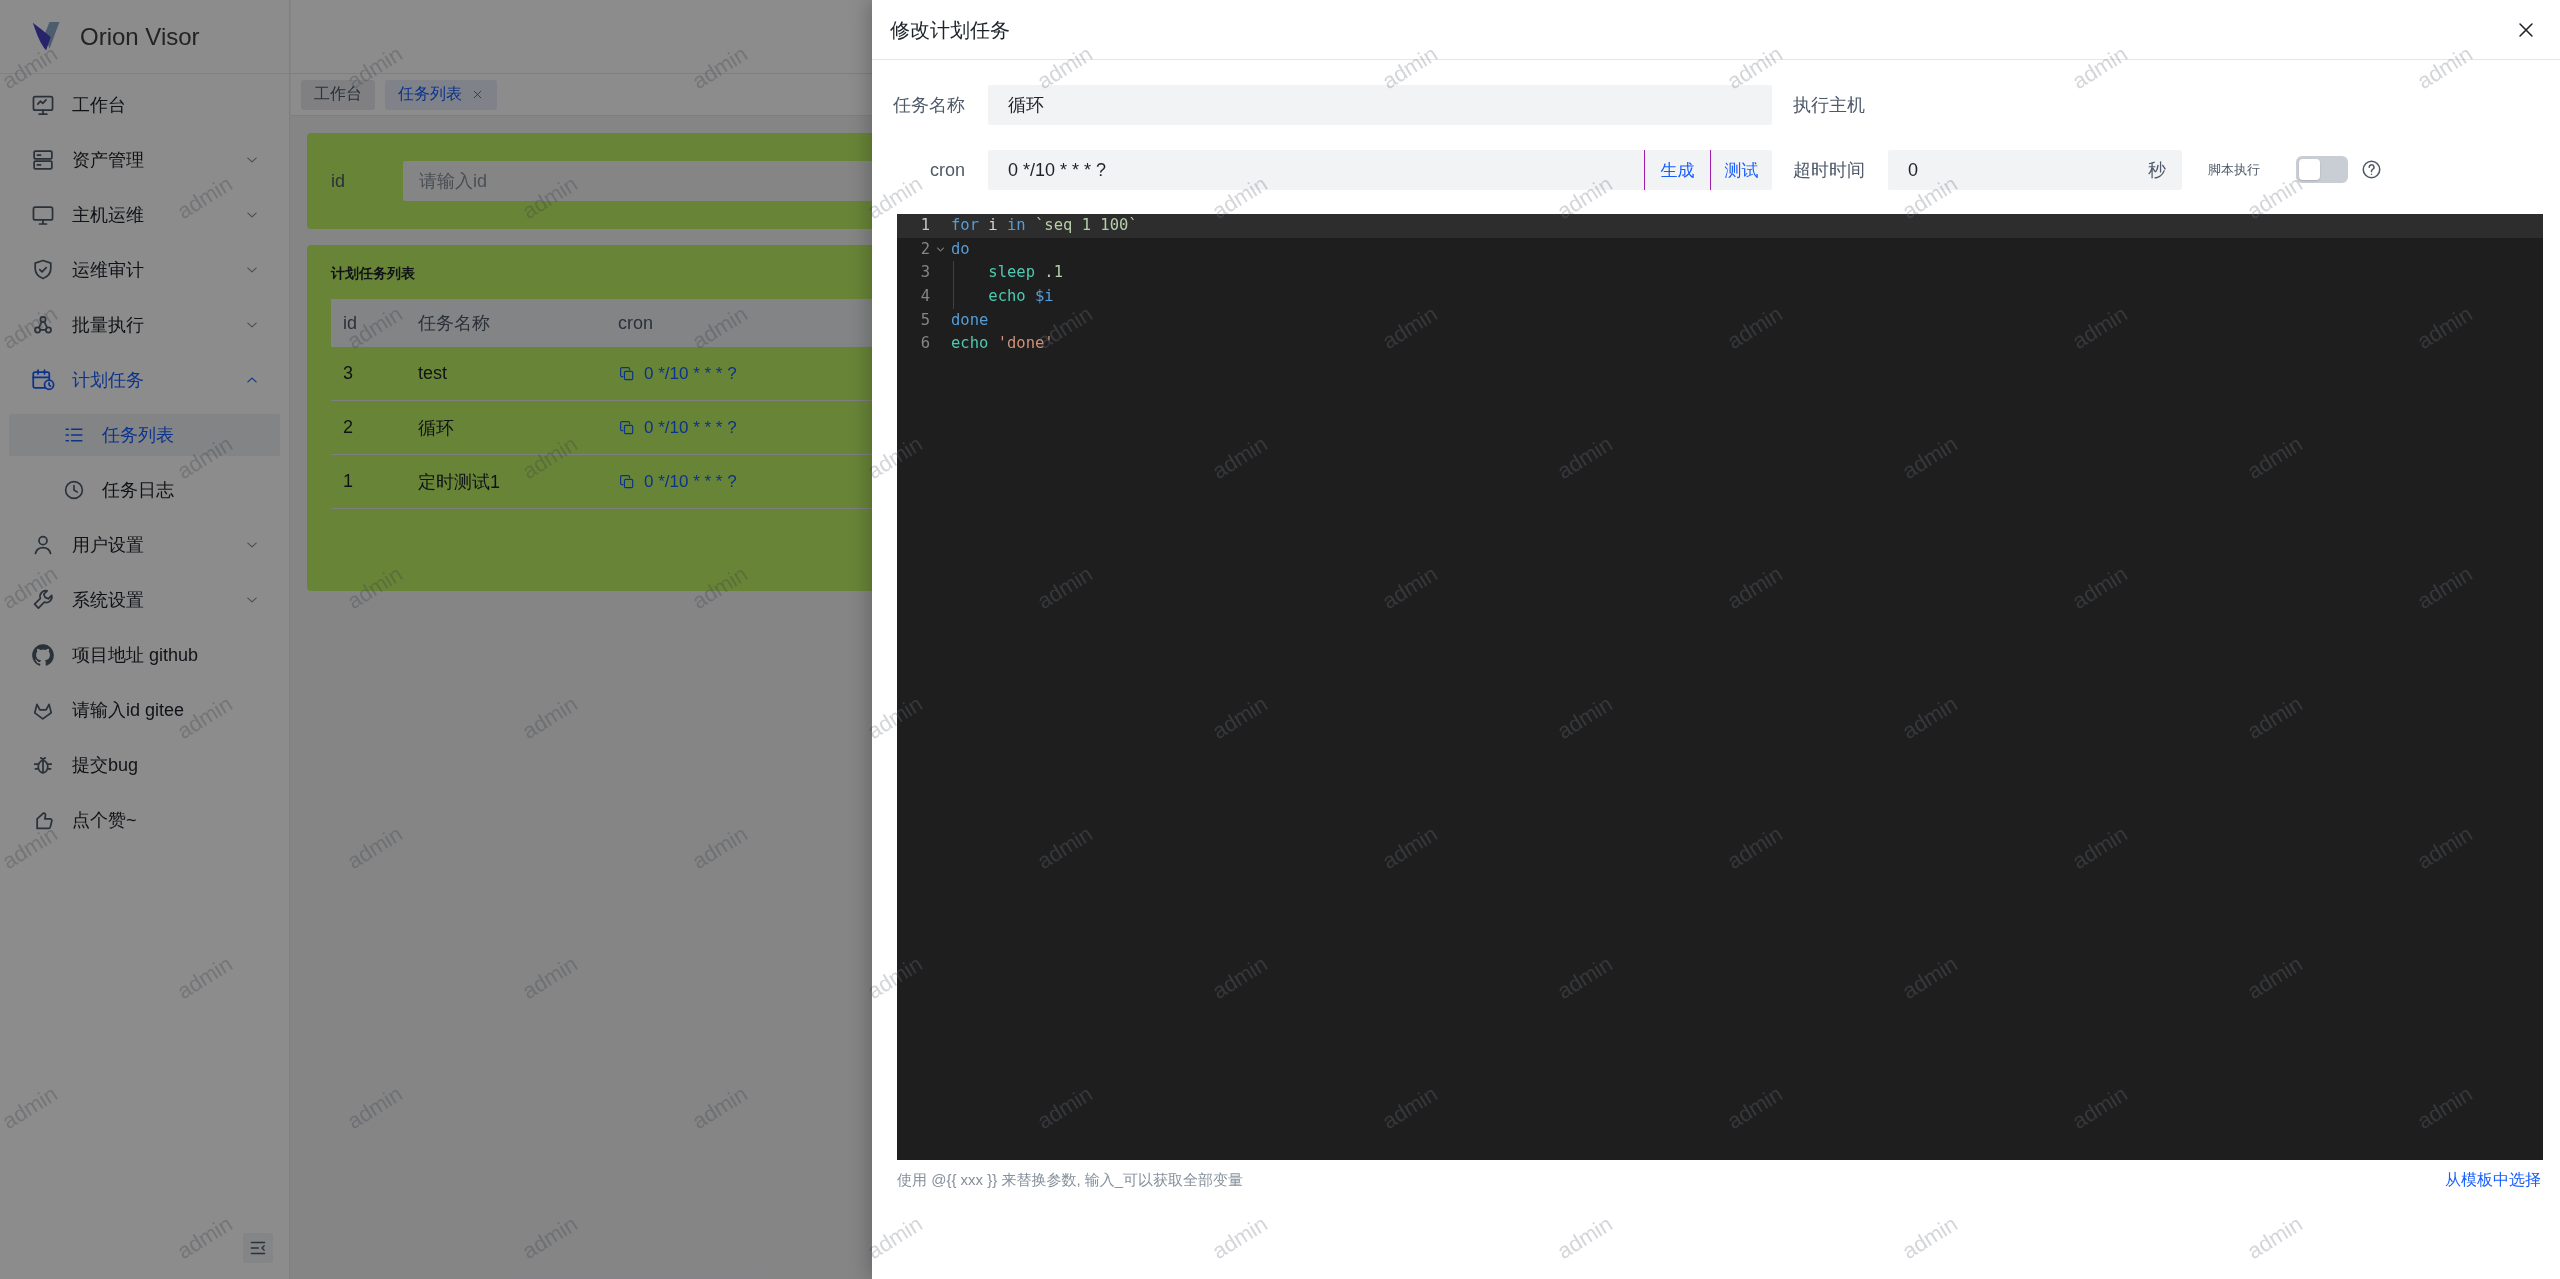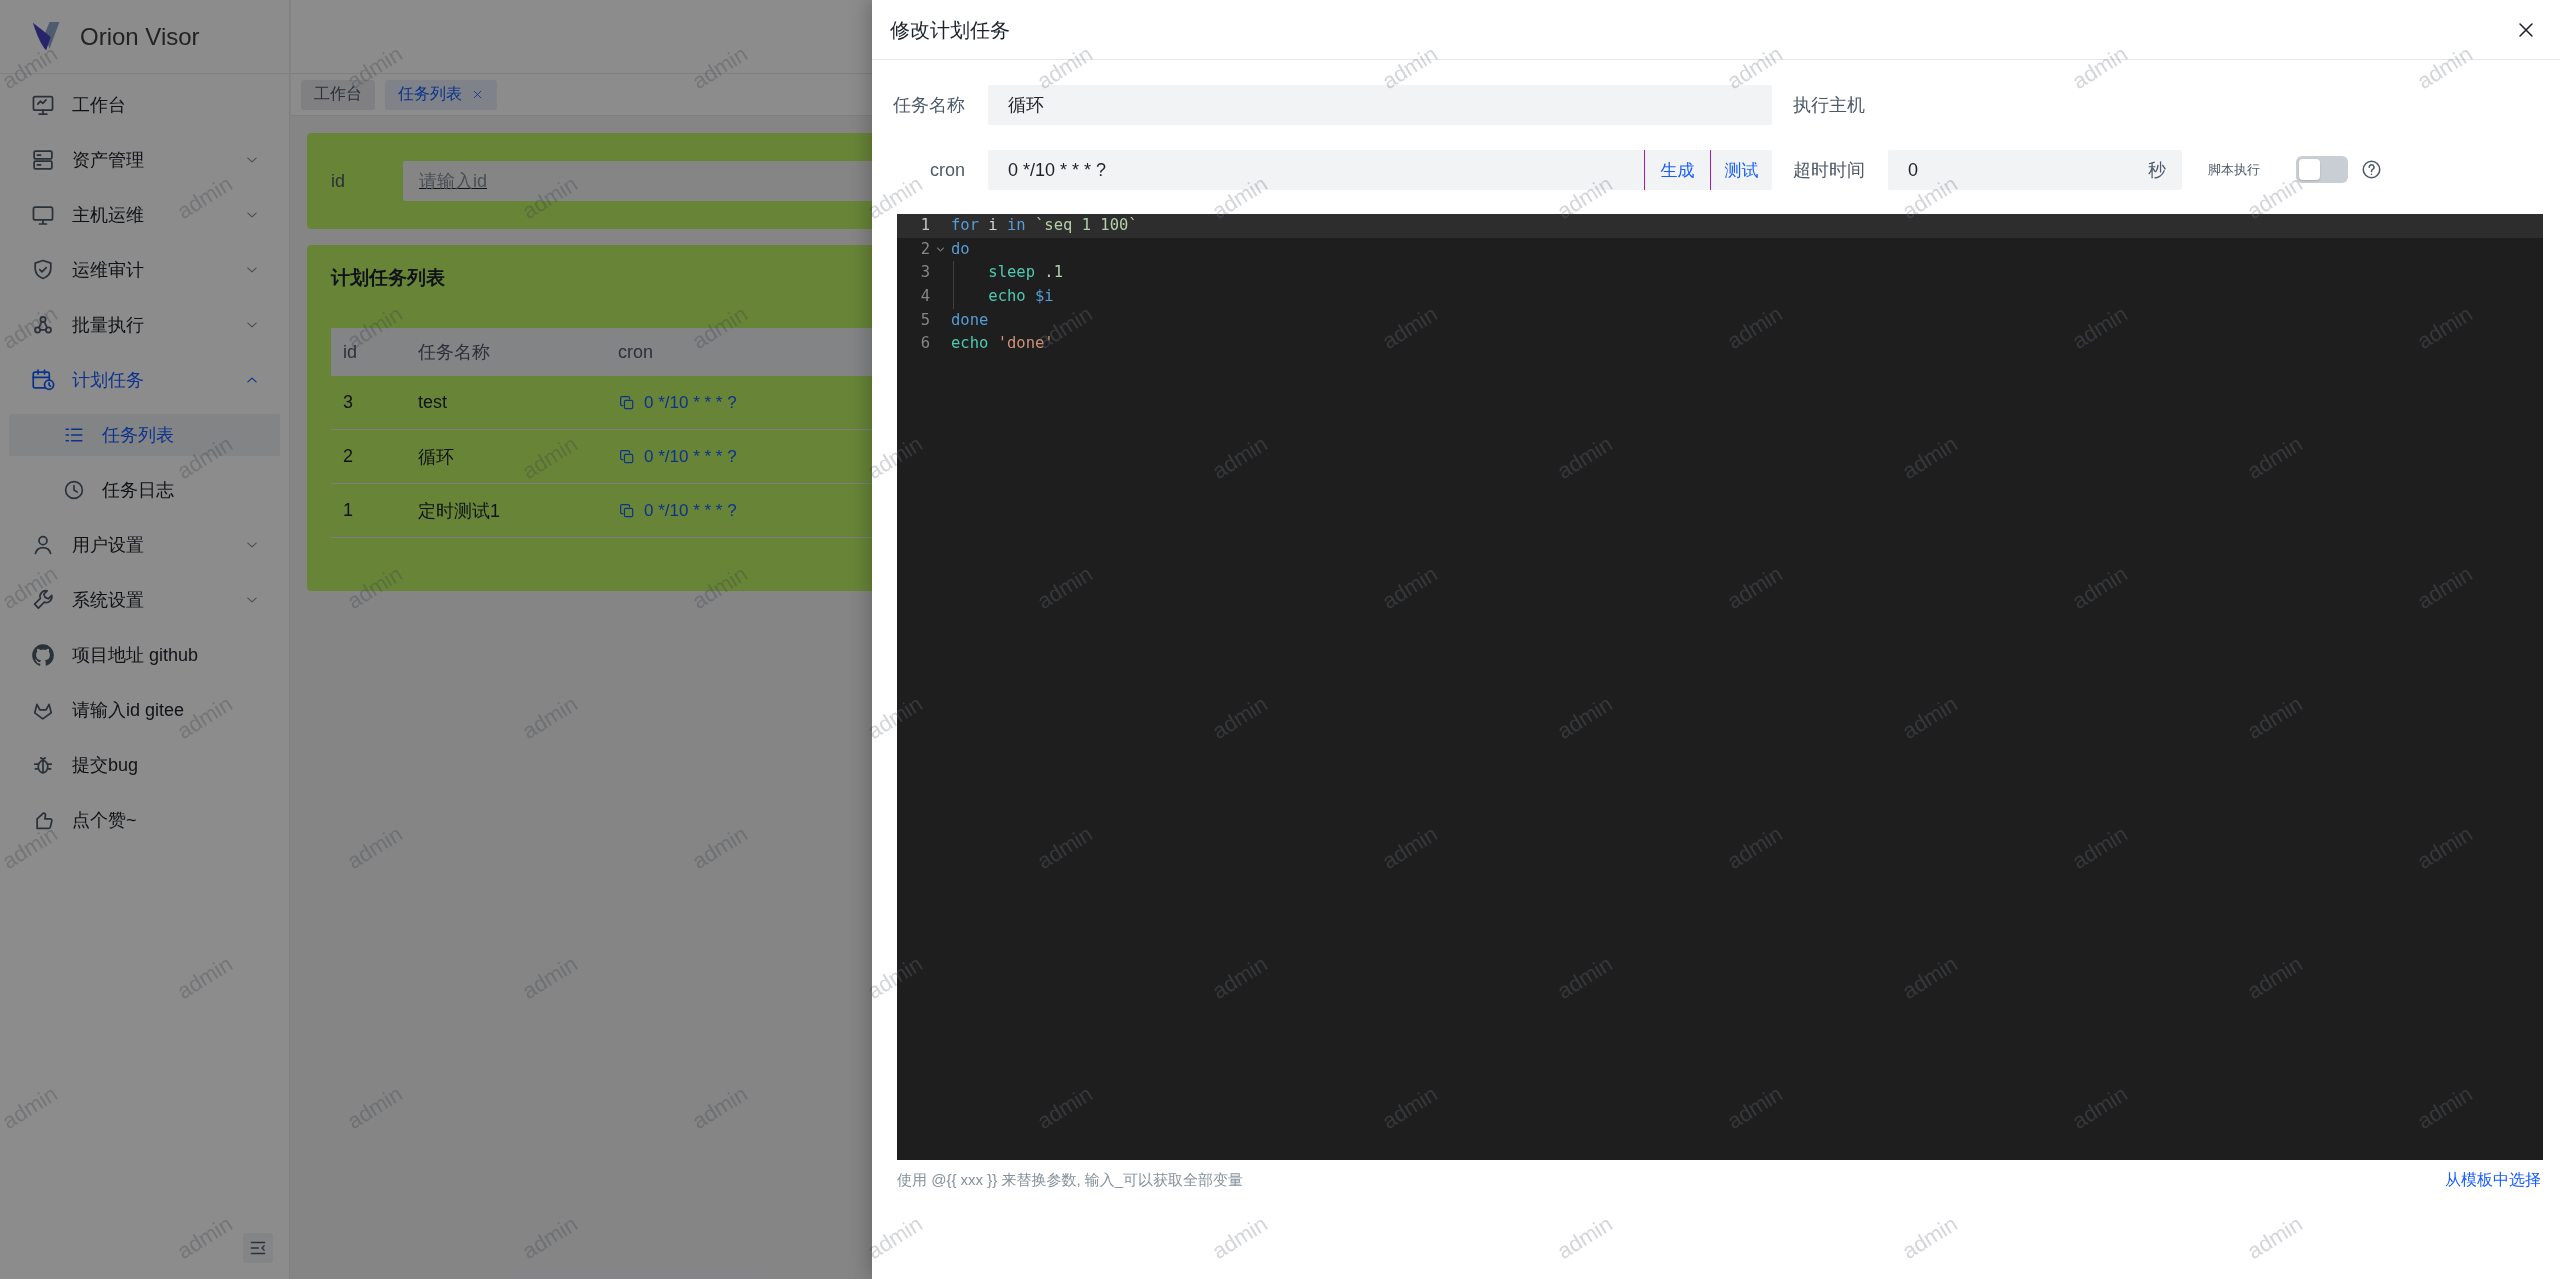--- a/index.html
+++ b/index.html
@@ -31,24 +31,24 @@
     align-items:center;padding-left:10px;gap:10px;}
   .tab{height:30px;padding:0 13px;border-radius:3px;background:#e9eaee;color:#4e5969;
     font-size:16px;display:flex;align-items:center;gap:9px;cursor:pointer;}
   .tab.active{background:#e7edf7;color:#165dff;}
   .tab .tclose{display:flex;align-items:center;}
   .content{position:absolute;top:117px;left:0;right:0;bottom:0;padding:16px;}
   .card{background:#bef264;border-radius:4px;width:1010px;}
   .filter-card{height:96px;display:flex;align-items:center;padding:0 24px;margin-bottom:16px;}
   .filter-label{width:56px;font-size:18px;color:#4e5969;margin-right:16px;}
   .filter-input{width:640px;height:40px;background:#f2f3f5;border:none;border-radius:2px;
-    padding:0 16px;font-size:18px;color:#1d2129;outline:none;font-family:inherit;text-decoration:underline;}
+    padding:0 16px;font-size:18px;color:#1d2129;outline:none;font-family:inherit;}
   .filter-input::placeholder{color:#86909c;}
   .table-card{height:346px;padding:20px 24px;}
-  .table-title{font-size:19px;font-weight:700;color:#1d2129;margin-bottom:37px;}
+  .table-title{font-size:14px;font-weight:700;color:#1d2129;margin-bottom:16px;}
   .thead,.trow{display:grid;grid-template-columns:75px 200px 1fr;align-items:center;}
   .thead{background:#eff0f3;height:48px;font-size:18px;color:#4e5969;}
   .thead>div,.trow>div{padding-left:12px;}
   .trow{height:54px;border-bottom:1px solid #e5e6eb;font-size:18px;color:#1d2129;}
   .cron-link{display:flex;align-items:center;gap:8px;color:#165dff;font-size:17px;cursor:pointer;}
 
   
   .wm-layer{position:absolute;inset:0;pointer-events:none;overflow:hidden;}
   #wm-app{z-index:5;}
   .wm{position:absolute;font-size:22px;color:rgba(110,116,128,0.30);white-space:nowrap;

